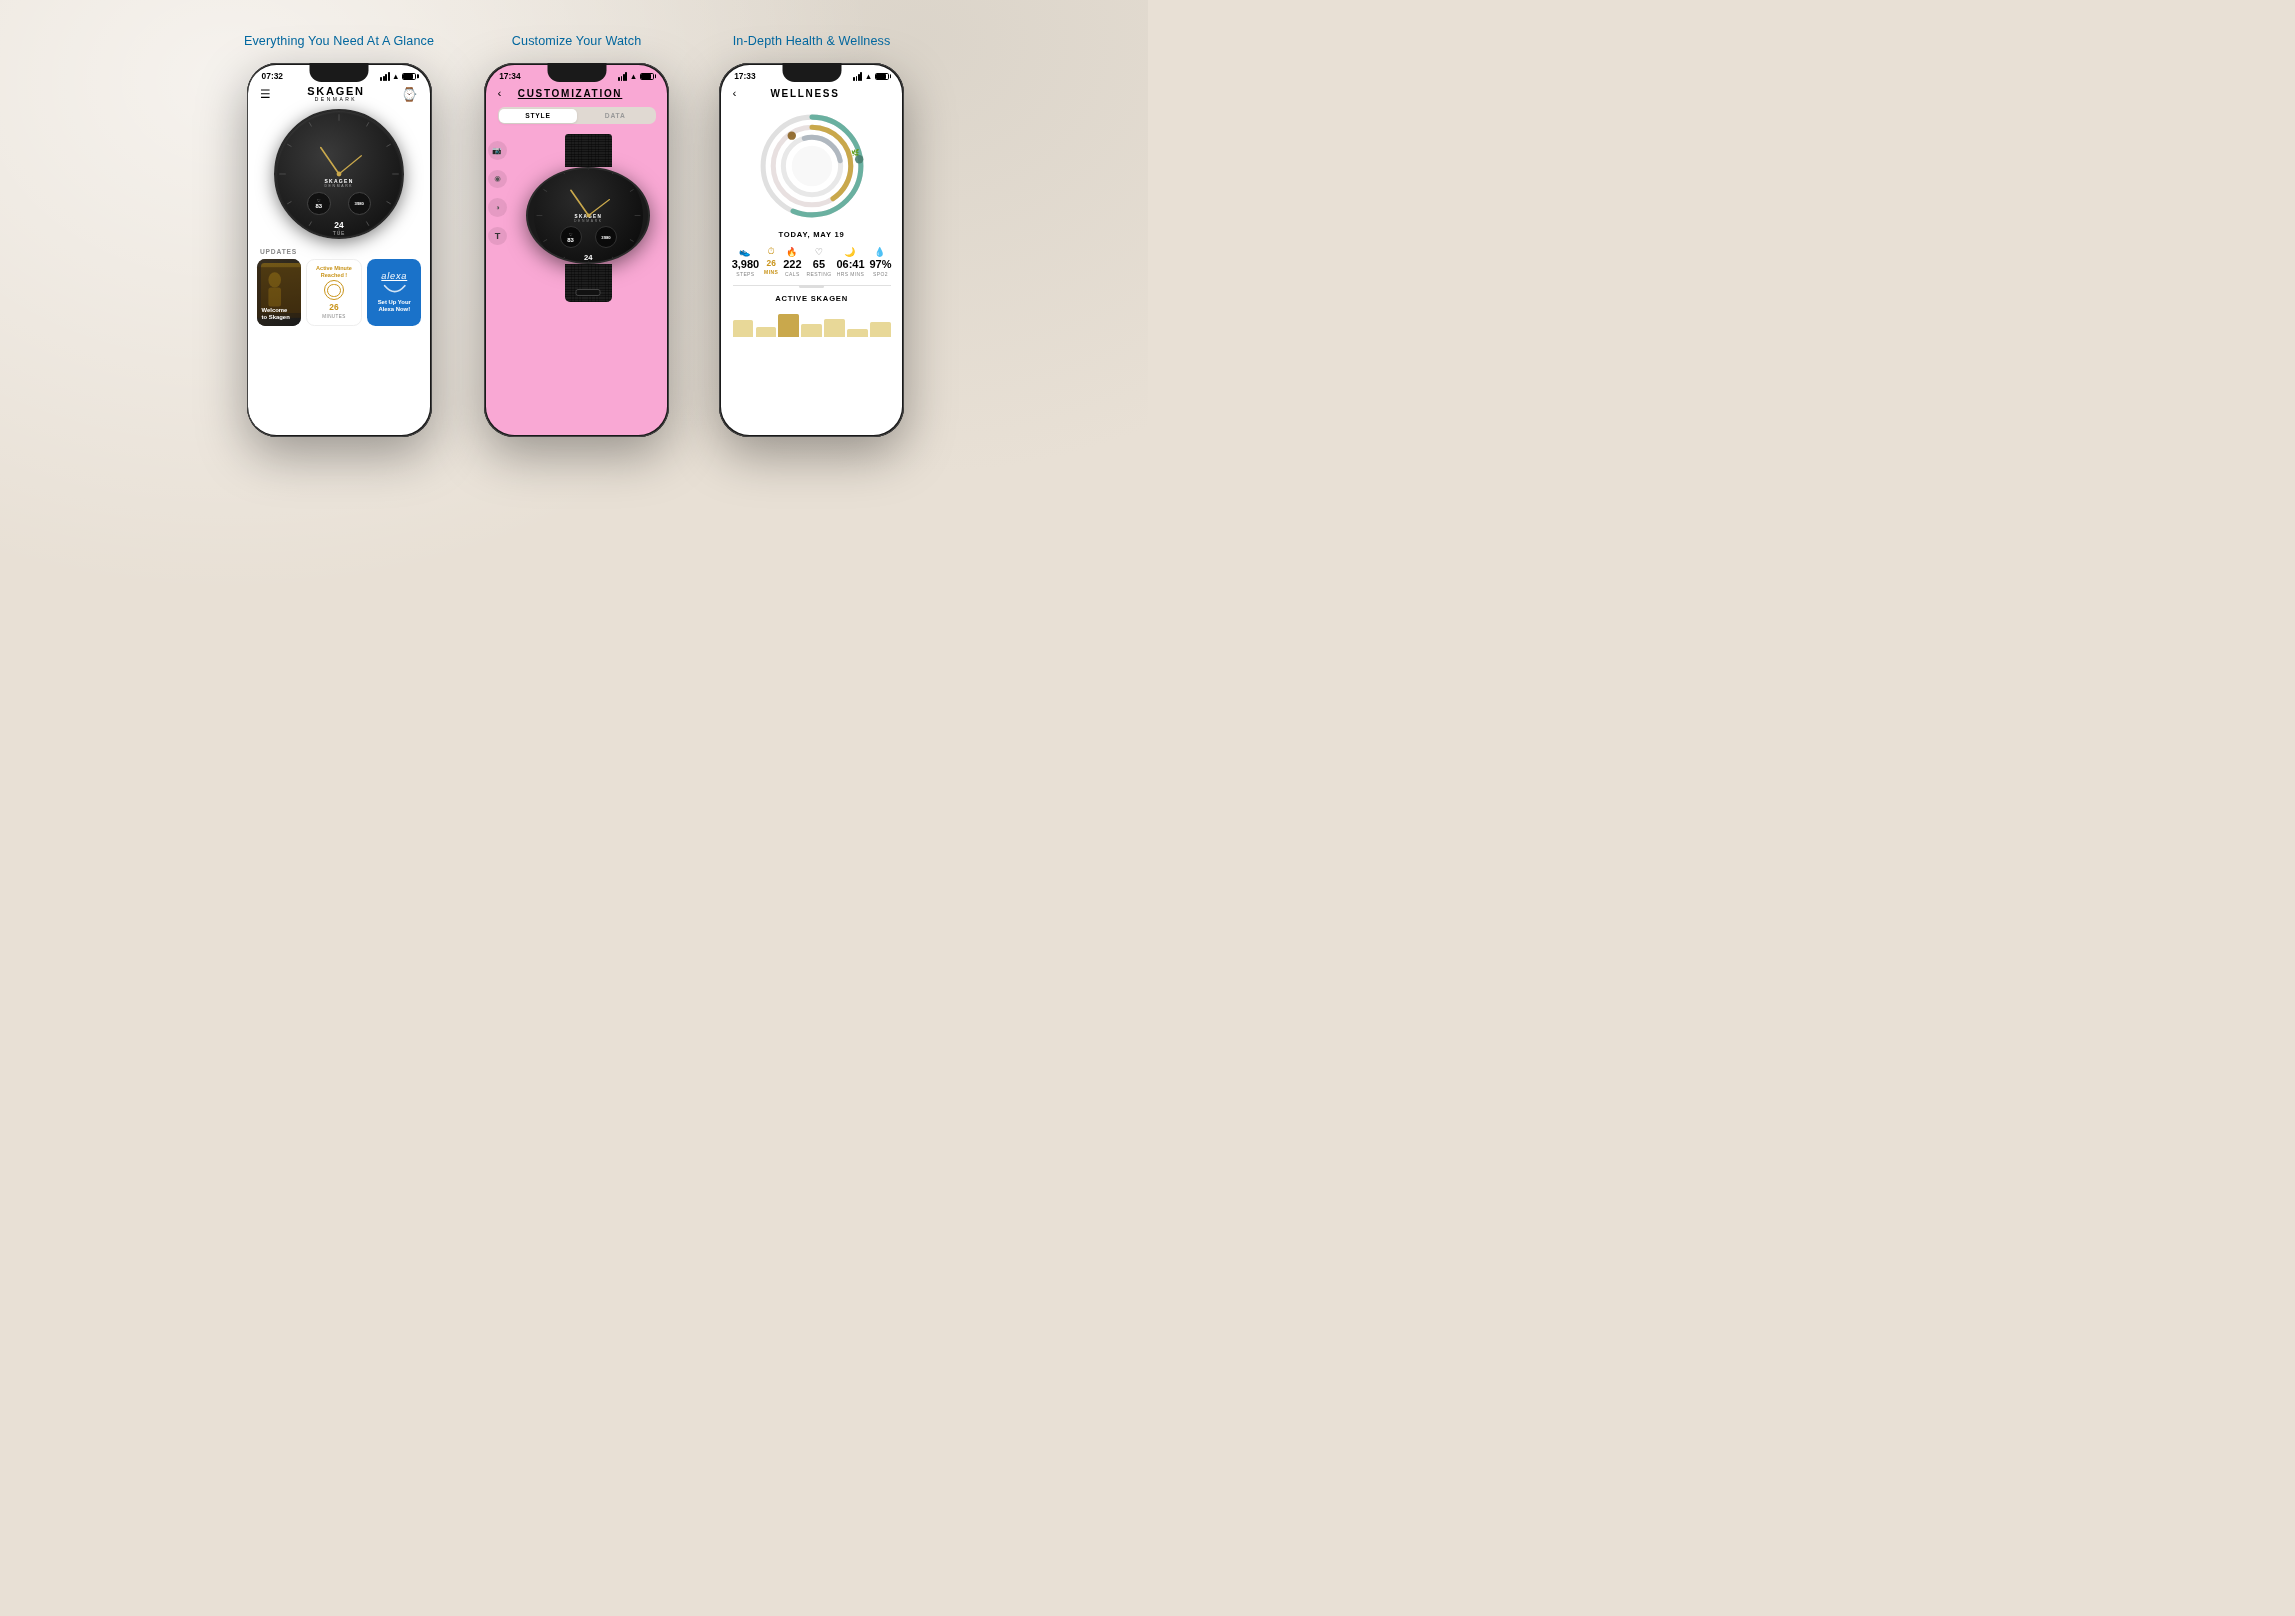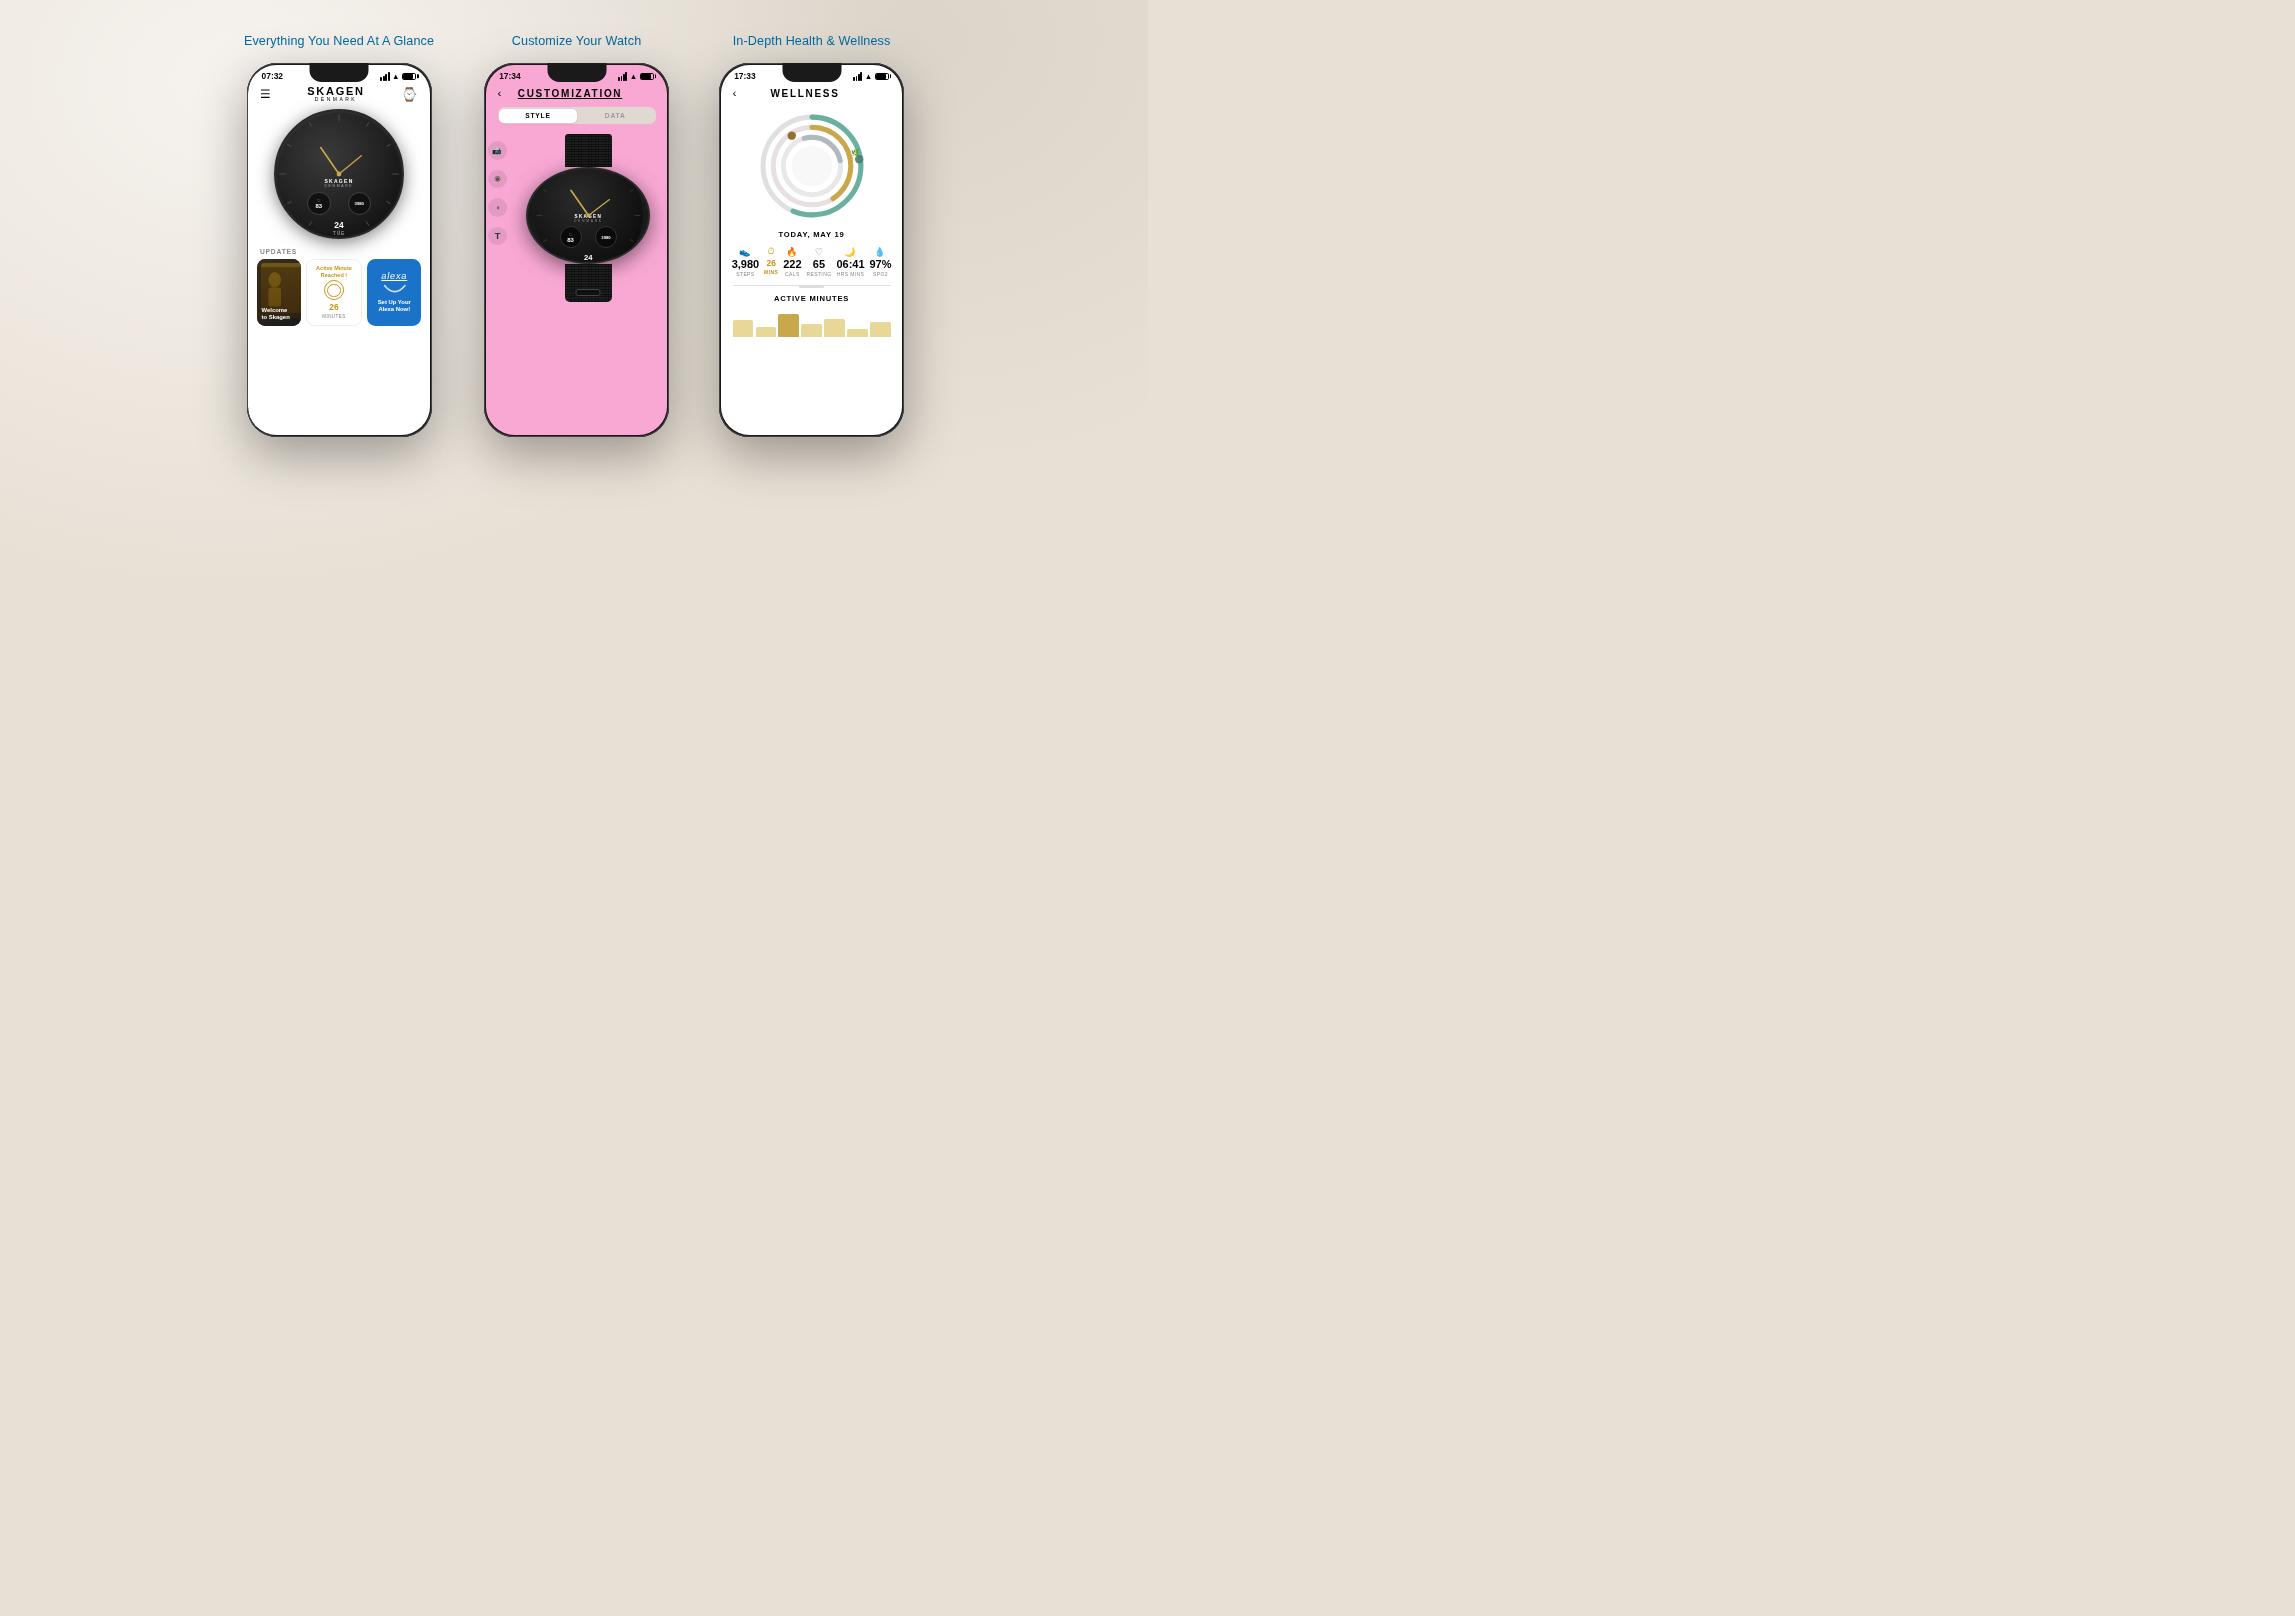--- a/index.html
+++ b/index.html
@@ -955,21 +955,21 @@
             <span class="stat-icon">💧</span>
             <span class="stat-num">97%</span>
             <span class="stat-label">SPO2</span>
           </div>
         </div>
 
         <div class="divider">
           <div style="width:25px;height:2.5px;background:#ddd;border-radius:1.7px;margin:0 auto;"></div>
         </div>
 
-        <div class="active-minutes-title">ACTIVE MINUTES</div>
+        <div class="active-minutes-title">ACTIVE SKAGEN</div>
 
         <div style="
           display:flex;align-items:flex-end;gap:2.5px;padding:3.4px 11.8px;height:34px;
         ">
           <div style="flex:1;height:17px;background:#e8d898;border-radius:1.7px 1.7px 0 0;"></div>
           <div style="flex:1;height:10px;background:#e8d898;border-radius:1.7px 1.7px 0 0;"></div>
           <div style="flex:1;height:23.5px;background:#c9a84c;border-radius:1.7px 1.7px 0 0;"></div>
           <div style="flex:1;height:13.4px;background:#e8d898;border-radius:1.7px 1.7px 0 0;"></div>
           <div style="flex:1;height:18.5px;background:#e8d898;border-radius:1.7px 1.7px 0 0;"></div>
           <div style="flex:1;height:8.4px;background:#e8d898;border-radius:1.7px 1.7px 0 0;"></div>

